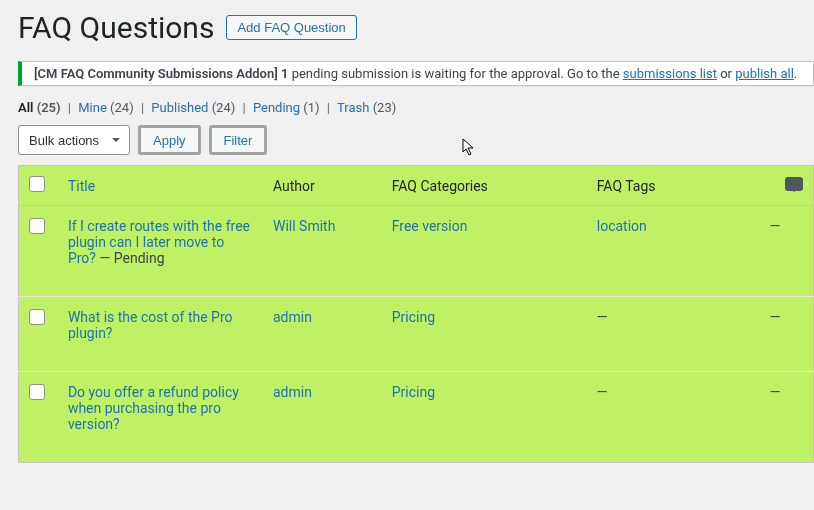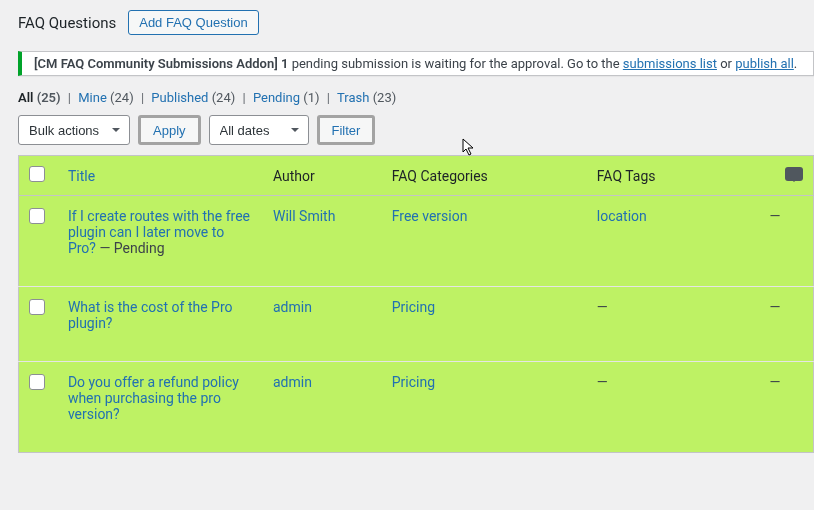--- a/index.html
+++ b/index.html
@@ -11,21 +11,21 @@
     padding: 10px 0 0 18px;
     width: 814px;
   }
   .header-row {
     display: flex;
     align-items: center;
     gap: 12px;
     margin-bottom: 16px;
   }
   .page-title {
-    font-size: 15px;
+    font-size: 30px;
     font-weight: 400;
     color: #1d2327;
   }
   .add-btn {
     border: 1px solid #2271b1;
     color: #2271b1;
     background: #f6f7f7;
     padding: 4px 10px;
     font-size: 13px;
     border-radius: 3px;
@@ -180,25 +180,20 @@
   <a href="#"><span>Trash</span></a> <span class="count">(23)</span>
 </div>
 
 <div class="tablenav">
   <span class="select-wrap">
     <select class="select" style="width:112px">
       <option>Bulk actions</option>
     </select>
   </span>
   <button class="btn-secondary">Apply</button>
-  <span class="select-wrap">
-    <select class="select" style="width:100px">
-      <option>All dates</option>
-    </select>
-  </span>
   <button class="btn-secondary">Filter</button>
 </div>
 
 <table class="wp-list">
   <thead>
     <tr>
       <th class="col-check"><input type="checkbox" style=""></th>
       <th class="col-title">Title</th>
       <th class="col-author">Author</th>
       <th class="col-cat">FAQ Categories</th>

